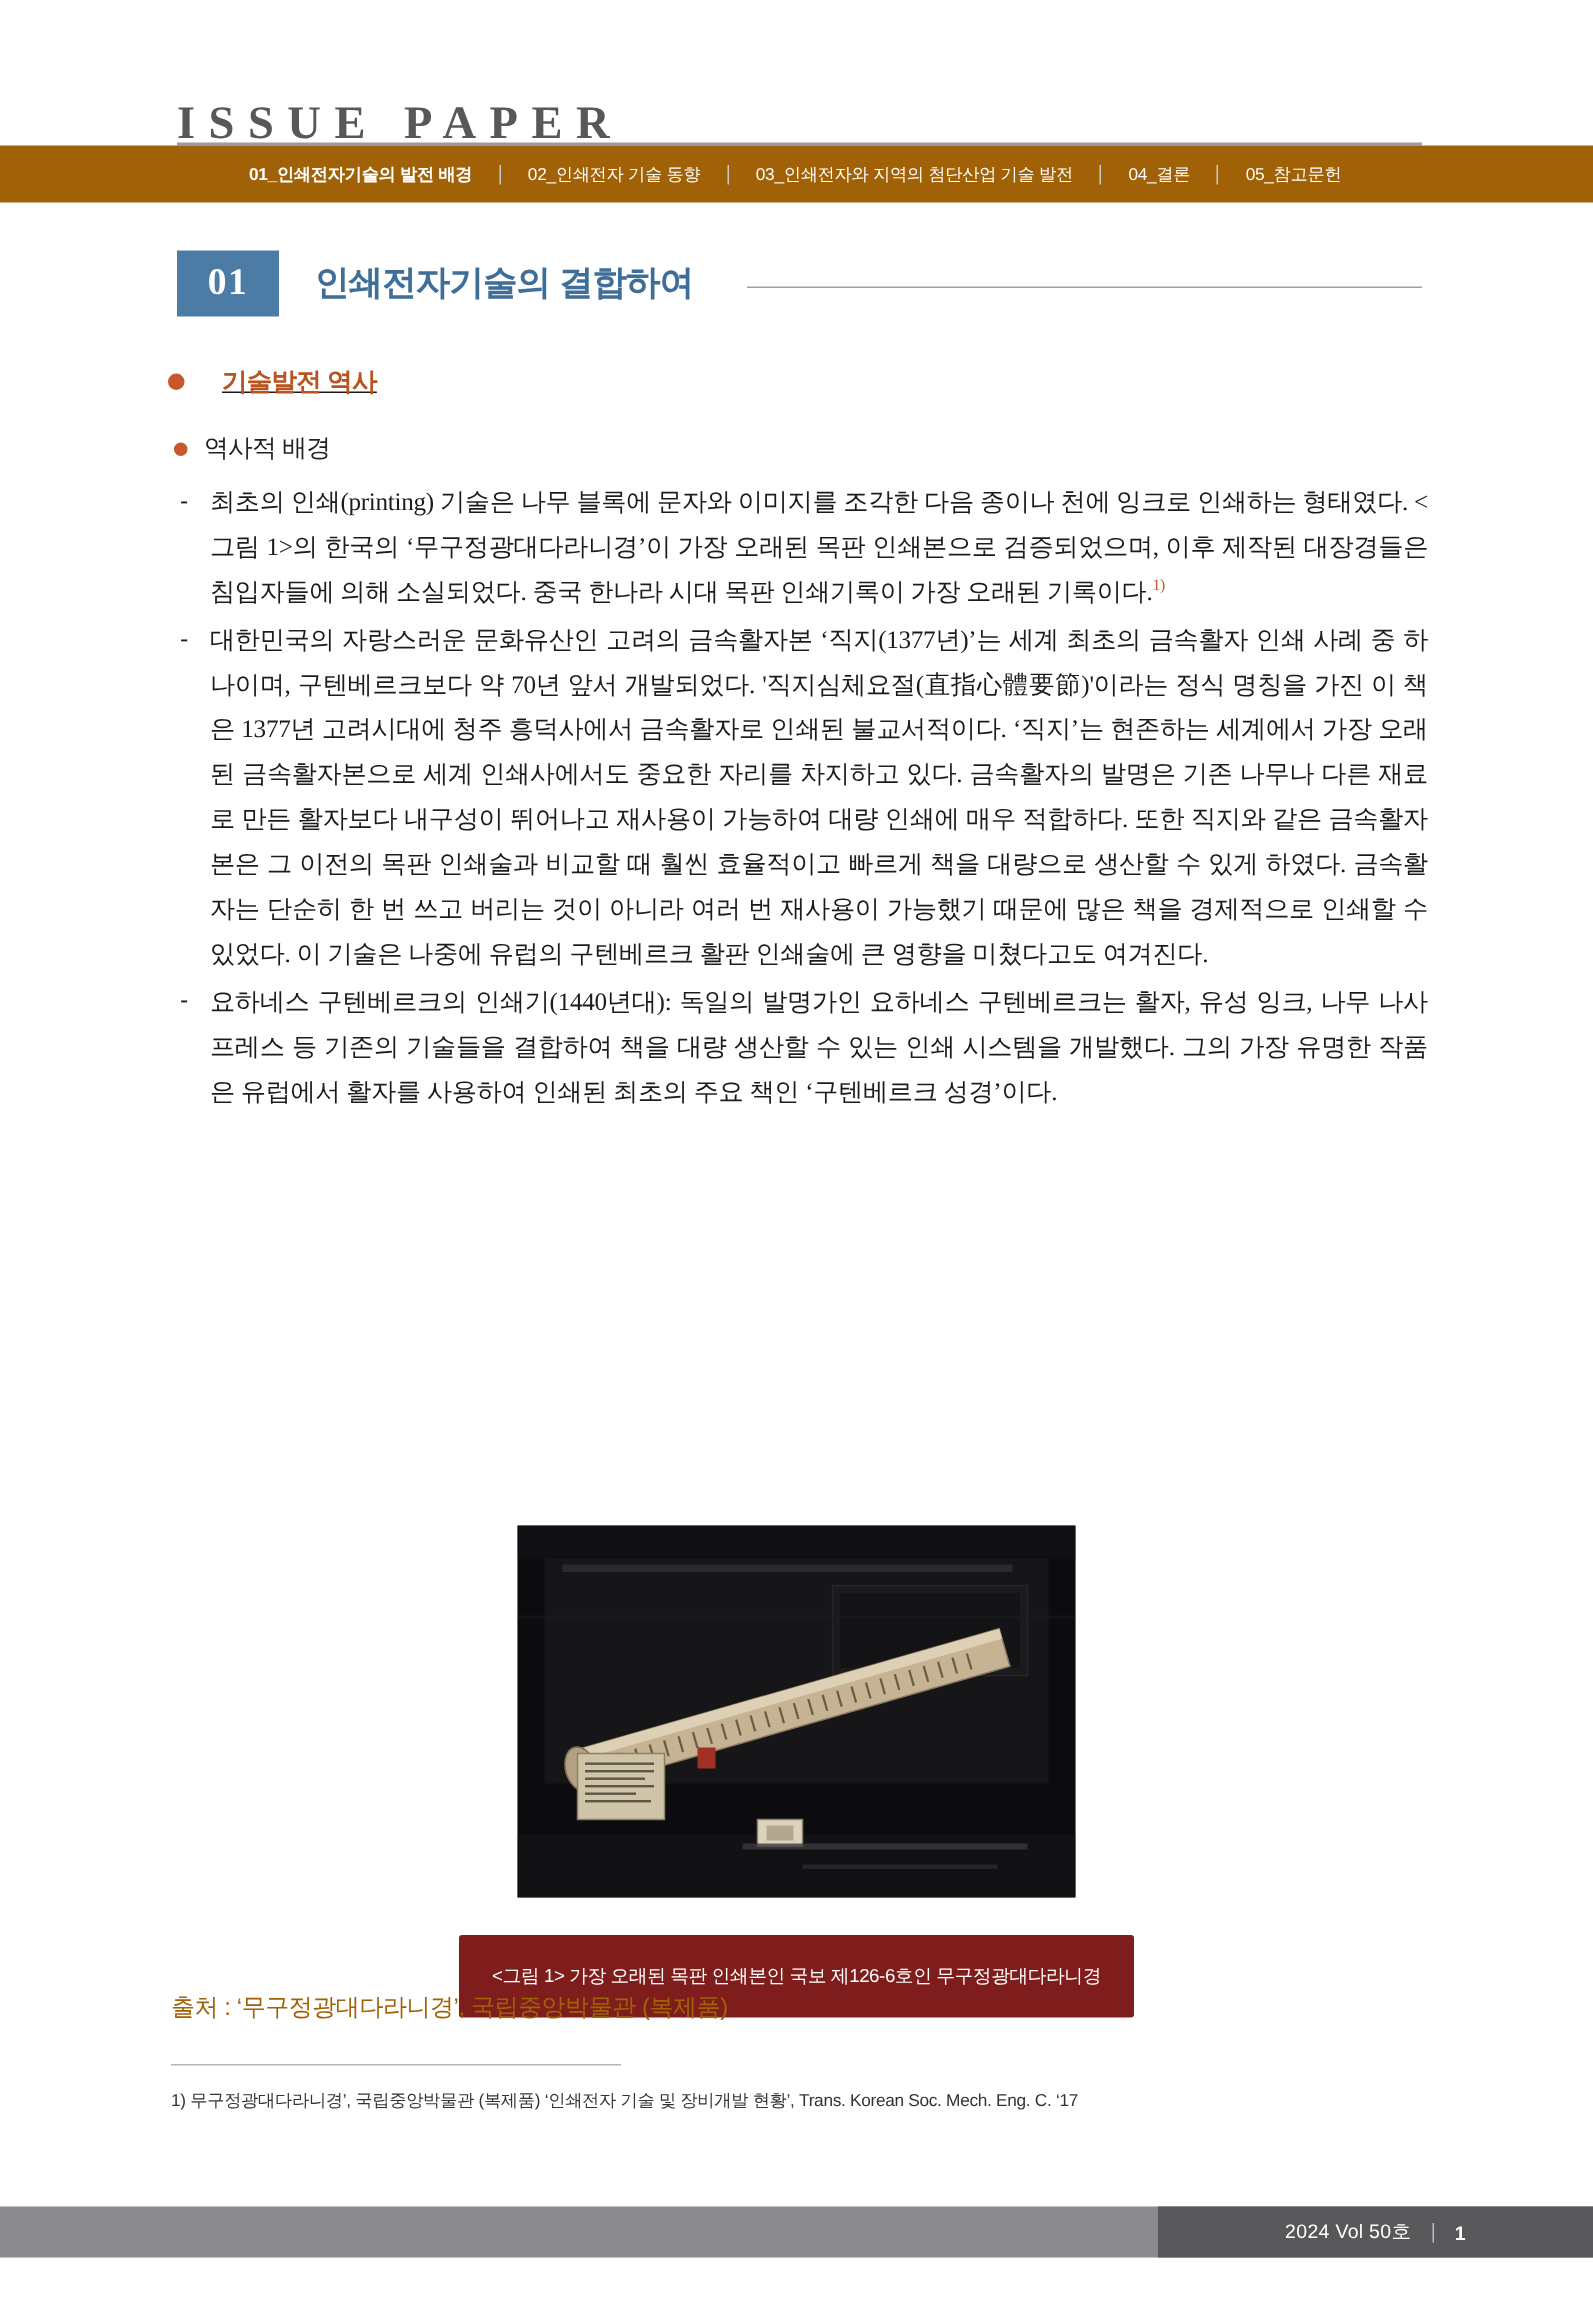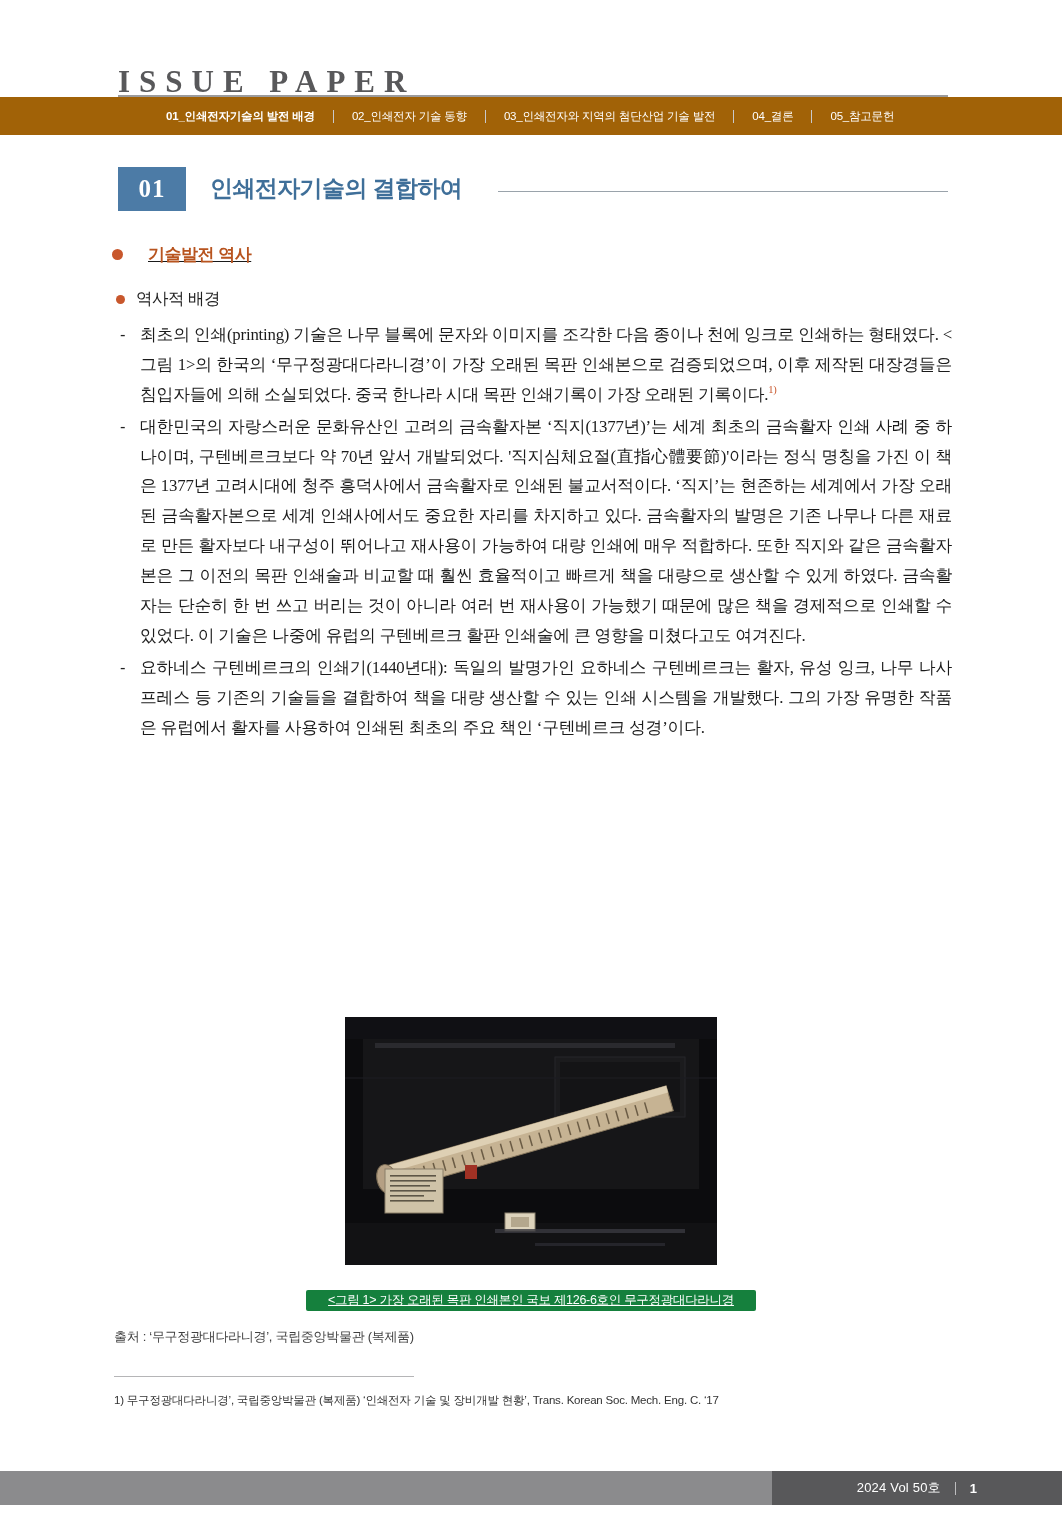--- a/index.html
+++ b/index.html
@@ -242,35 +242,34 @@
     width: 372px;
     height: 248px;
     margin: 0 auto;
     background: #0d0d0f;
     position: relative;
     overflow: hidden;
     display: block;
   }
   .fig-caption {
     margin: 25px auto 0;
-    background: #15803d;
+    background: #7f1d1d;
     color: #ffffff;
     font-size: 12.5px;
     letter-spacing: -0.3px;
-    padding: 2px 22px;
+    padding: 19px 22px;
     display: inline-block;
     border-radius: 2px;
-    text-decoration: underline;
   }
   .fig-source {
     position: absolute;
     top: 1328px;
     left: 114px;
-    font-size: 13px;
-    color: #404040;
+    font-size: 16px;
+    color: #a16207;
     letter-spacing: -0.3px;
   }
 
   
   .footnote-rule {
     position: absolute;
     top: 1376px;
     left: 114px;
     width: 300px;
     border-bottom: 1px solid #b5b5b7;

